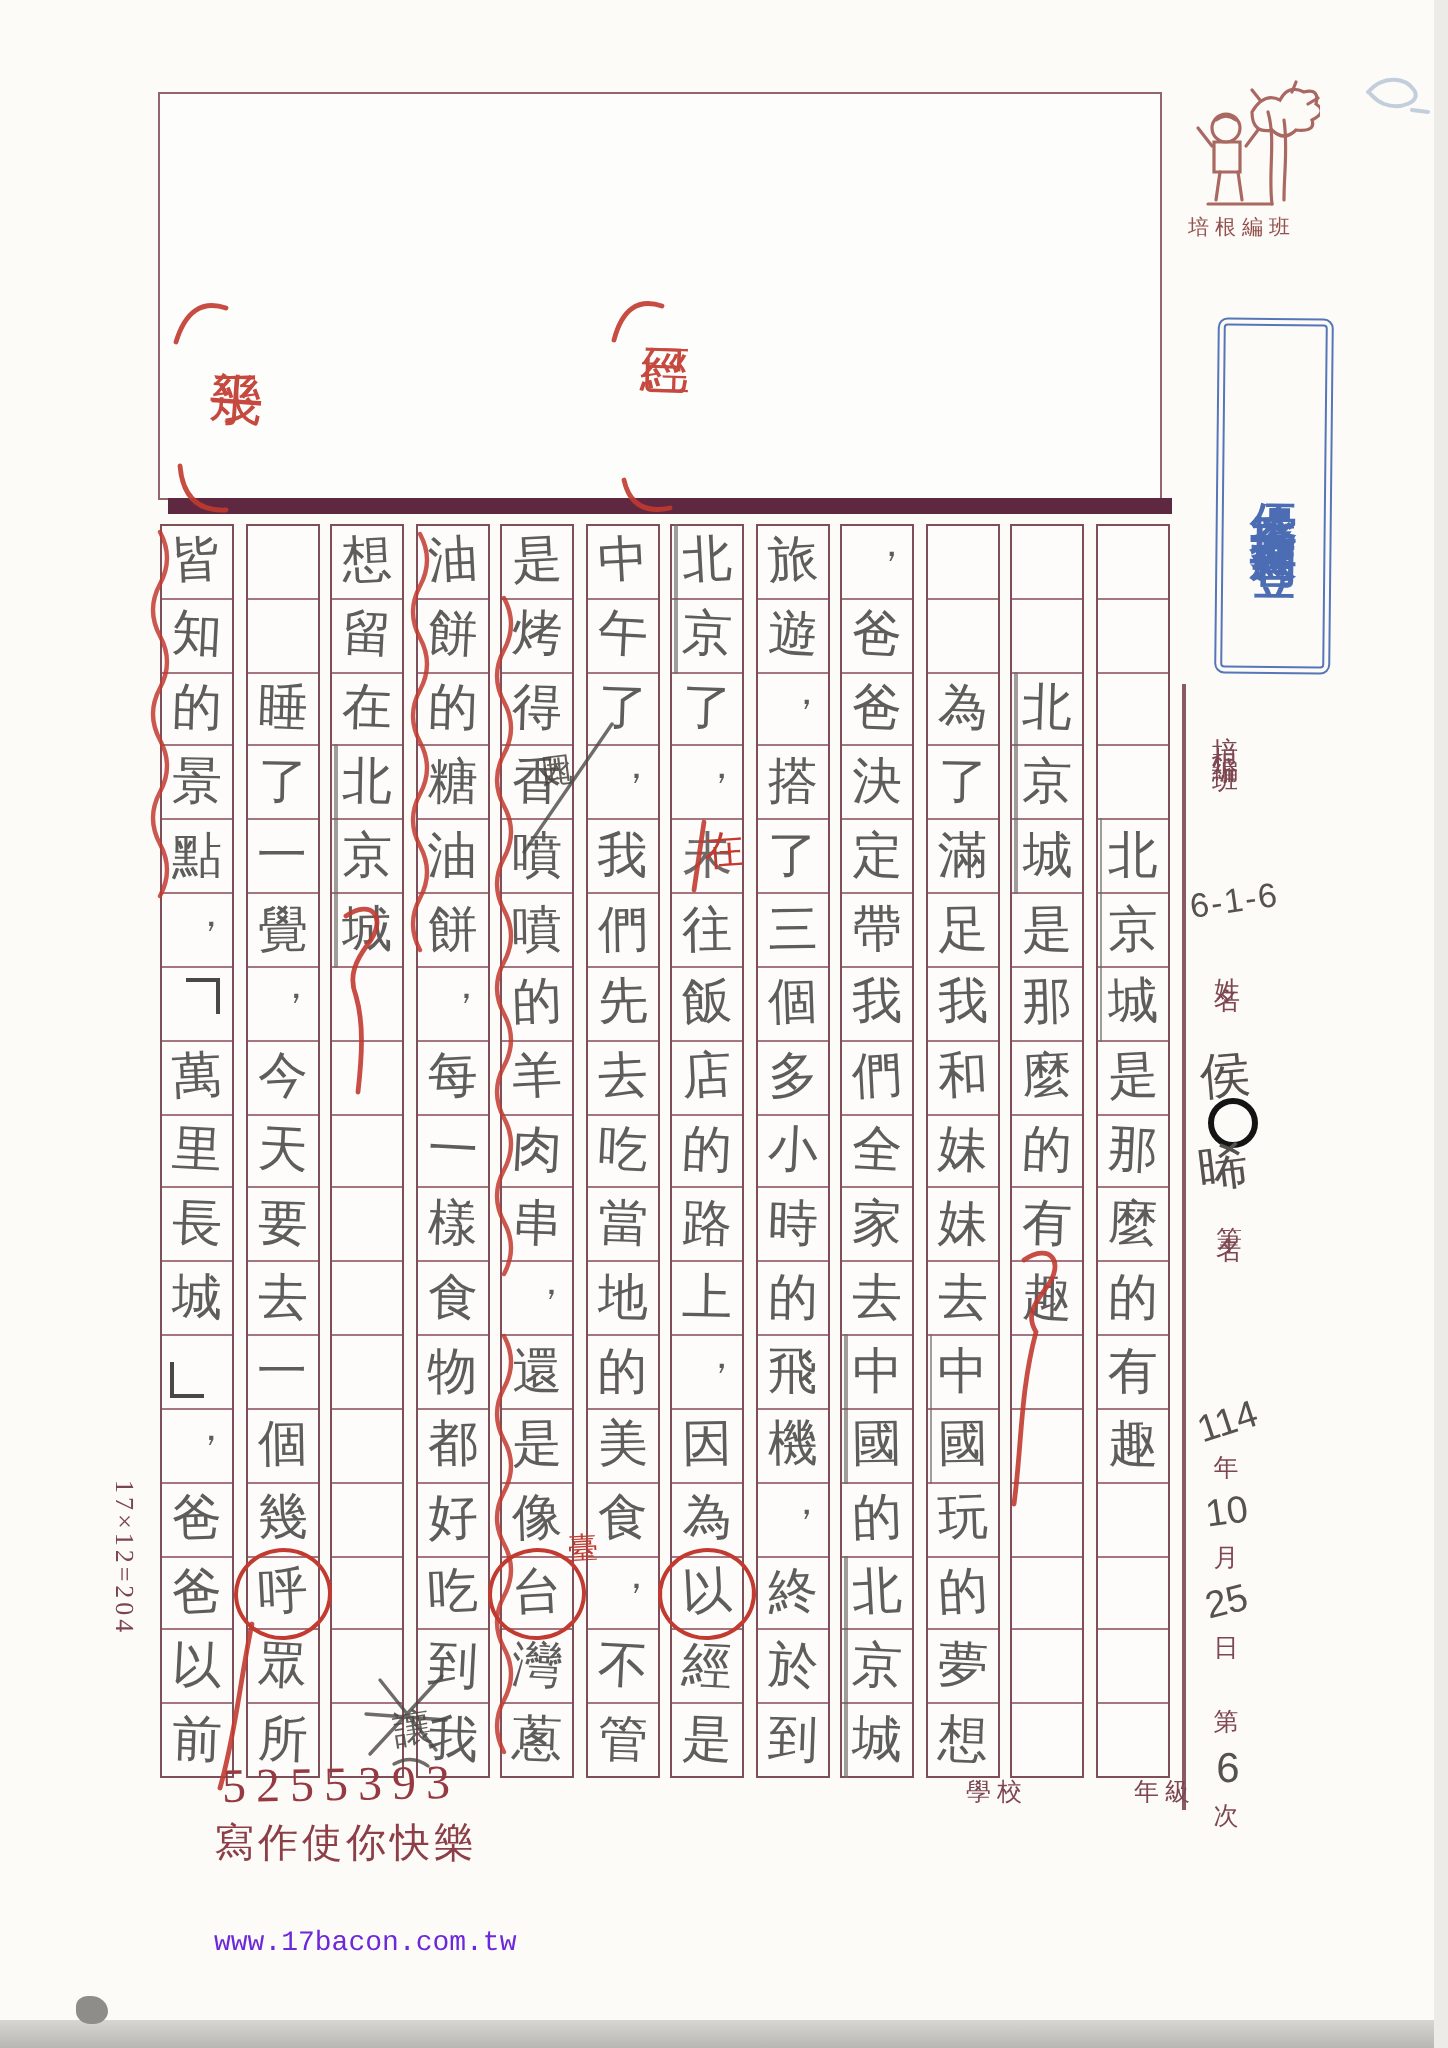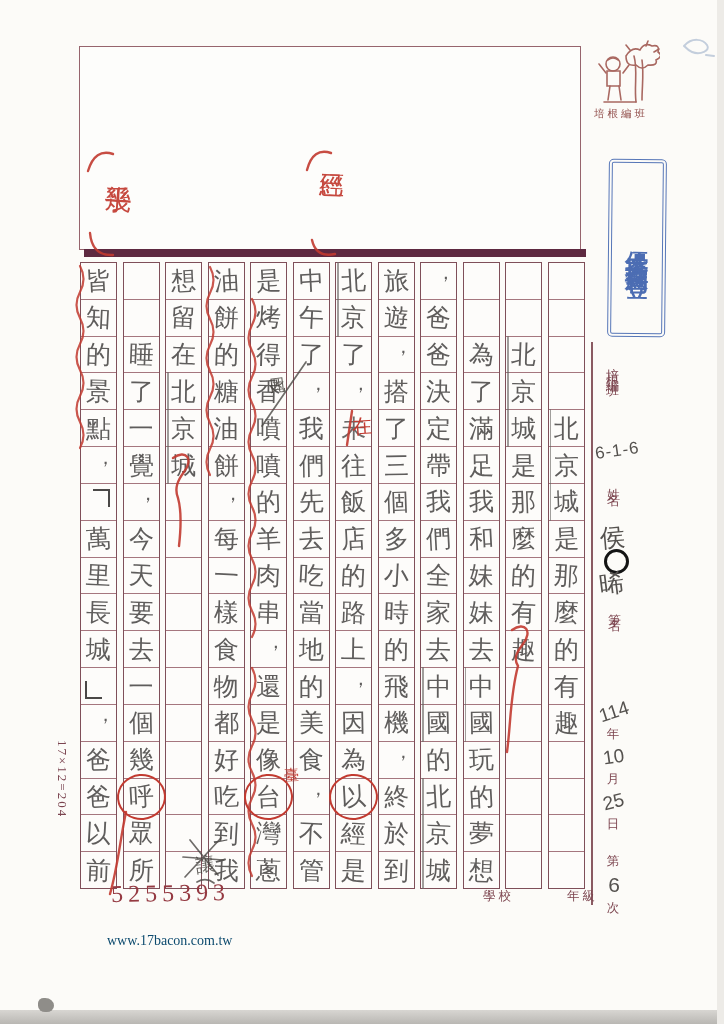--- a/index.html
+++ b/index.html
@@ -65,22 +65,22 @@
   .bluestamp span{writing-mode:vertical-rl;color:#3f63ae;font-size:23px;font-weight:bold;
     letter-spacing:5px;font-family:"Liberation Serif",serif;}
 
   
   .spec{position:absolute;left:70px;top:740px;transform:rotate(90deg);transform-origin:left top;
     color:#7b4450;font-size:13px;letter-spacing:2px;font-family:"Liberation Serif",serif;white-space:nowrap;}
   .serial{position:absolute;left:111px;top:880px;color:#953a42;font-size:24px;letter-spacing:5px;
     font-family:"Liberation Serif",serif;transform:rotate(-1deg);}
   .slogan{position:absolute;left:107px;top:908px;color:#8d3f48;font-size:20px;letter-spacing:2px;
     font-family:"Liberation Serif",serif;}
-  .website{position:absolute;left:107px;top:933px;color:#0c4a6e;font-size:14px;
-    font-family:Liberation Serif, serif;}
+  .website{position:absolute;left:107px;top:964px;color:#6d28d9;font-size:14px;
+    font-family:Liberation Mono, monospace;}
 
   svg.overlay{position:absolute;left:0;top:0;pointer-events:none;}
 </style>
 </head>
 <body>
 
 <div class="page">
 
   <div class="scan-bottom"></div>
   <div class="scan-right"></div>
@@ -714,20 +714,21 @@
     <span class="dpr">第</span>
     <span class="dhw" style="font-size:21px;">6</span>
     <span class="dpr">次</span>
   </div>
 
   <div class="bottom-label" style="left:483px;top:888px;">學校</div>
   <div class="bottom-label" style="left:567px;top:888px;">年級</div>
 
   <div class="spec">17×12=204</div>
   <div class="serial">5255393</div>
+  <div class="slogan">寫作使你快樂</div>
   <div class="website">www.17bacon.com.tw</div>
 
   <svg class="overlay" width="724" height="1024" viewBox="0 0 724 1024">
     <g stroke="#c23a30" fill="none" stroke-width="2.4" stroke-linecap="round" opacity=".9">
 
       <path d="M88 171 Q95 148 113 154"></path>
       <path d="M90 233 Q92 256 113 255"></path>
       <path d="M307 170 Q313 147 331 153"></path>
       <path d="M312 240 Q316 258 335 254"></path>
 

